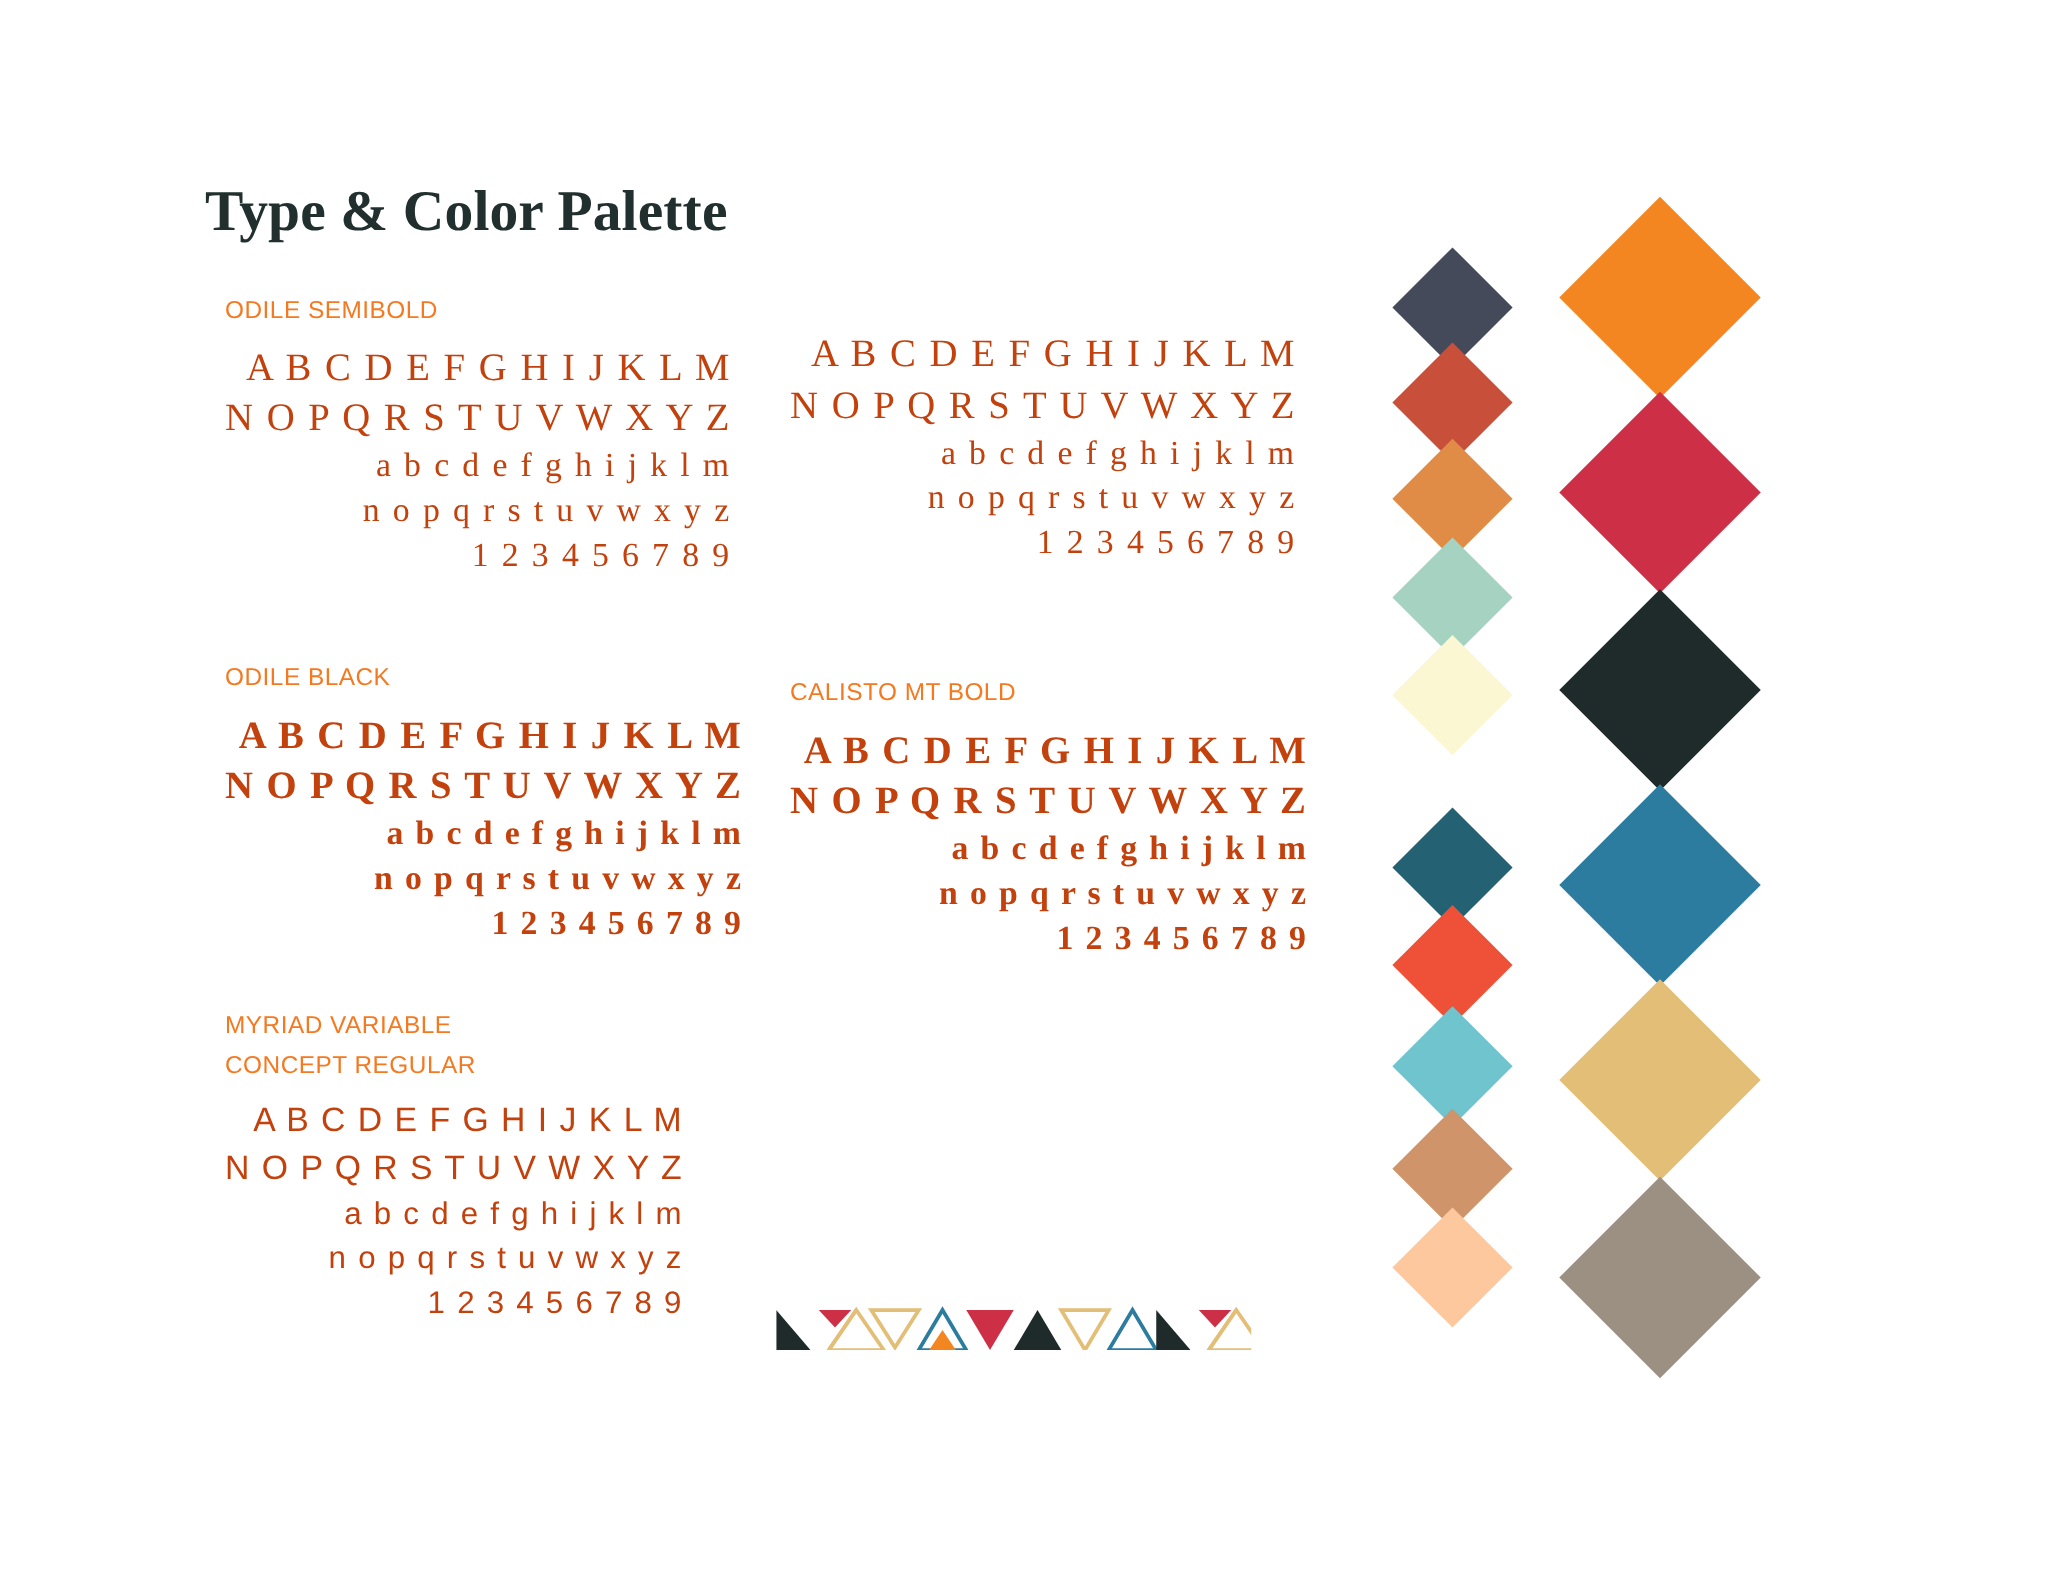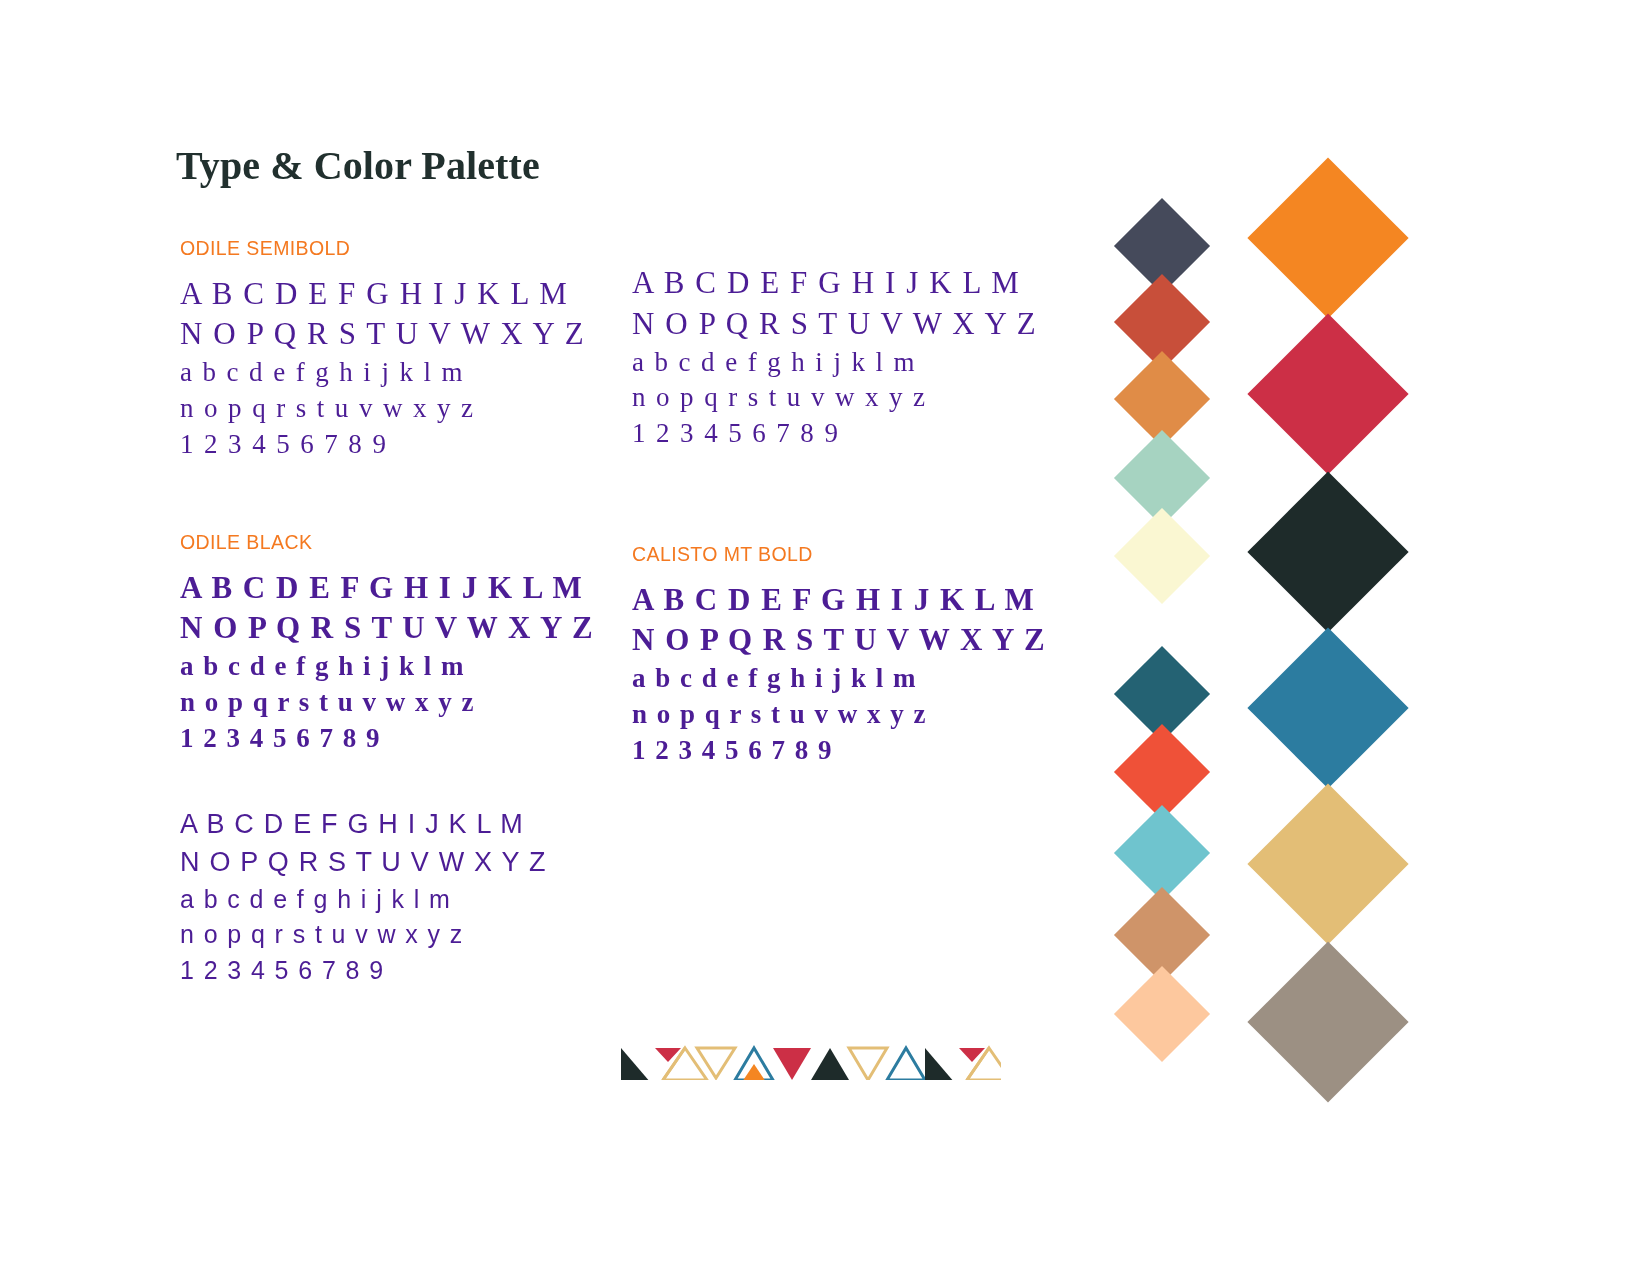--- a/index.html
+++ b/index.html
@@ -16,25 +16,25 @@
     overflow: hidden;
   }
   .page {
     position: absolute;
     inset: 0;
   }
 
   
   .page-title {
     position: absolute;
-    left: 176px;
+    left: 164px;
     top: 145px;
     font-family: "Liberation Serif", serif;
     font-weight: bold;
-    font-size: 40px;
+    font-size: 46px;
     line-height: 1.05;
     color: #21302e;
     letter-spacing: 0.1px;
     white-space: nowrap;
   }
 
   
   .specimen {
     position: absolute;
   }
@@ -42,21 +42,22 @@
     color: #f47920;
     font-family: "Liberation Sans", sans-serif;
     font-size: 19.5px;
     font-weight: normal;
     letter-spacing: 0.4px;
     line-height: 1.62;
     margin-bottom: 9px;
     white-space: pre-line;
   }
   .specimen-lines {
-    color: #4c1d95;
+    color: #c2410c;
+    text-align: right;
   }
   .specimen-line {
     white-space: nowrap;
   }
 
   
   .serif-spec .specimen-line {
     font-family: "Liberation Serif", serif;
     font-size: 31px;
     line-height: 1.32;
@@ -135,20 +136,22 @@
     <div class="specimen-lines">
       <div class="specimen-line line-upper1">A B C D E F G H I J K L M</div>
       <div class="specimen-line line-upper2">N O P Q R S T U V W X Y Z</div>
       <div class="specimen-line line-lower">a b c d e f g h i j k l m</div>
       <div class="specimen-line line-lower">n o p q r s t u v w x y z</div>
       <div class="specimen-line line-num">1 2 3 4 5 6 7 8 9</div>
     </div>
   </div>
 
   <div class="specimen sans-spec" id="spec-myriad">
+    <div class="specimen-label">MYRIAD VARIABLE
+CONCEPT REGULAR</div>
     <div class="specimen-lines">
       <div class="specimen-line line-upper1">A B C D E F G H I J K L M</div>
       <div class="specimen-line line-upper2">N O P Q R S T U V W X Y Z</div>
       <div class="specimen-line line-lower">a b c d e f g h i j k l m</div>
       <div class="specimen-line line-lower">n o p q r s t u v w x y z</div>
       <div class="specimen-line line-num">1 2 3 4 5 6 7 8 9</div>
     </div>
   </div>
 
   <div class="specimen serif-spec" id="spec-calisto-reg">

